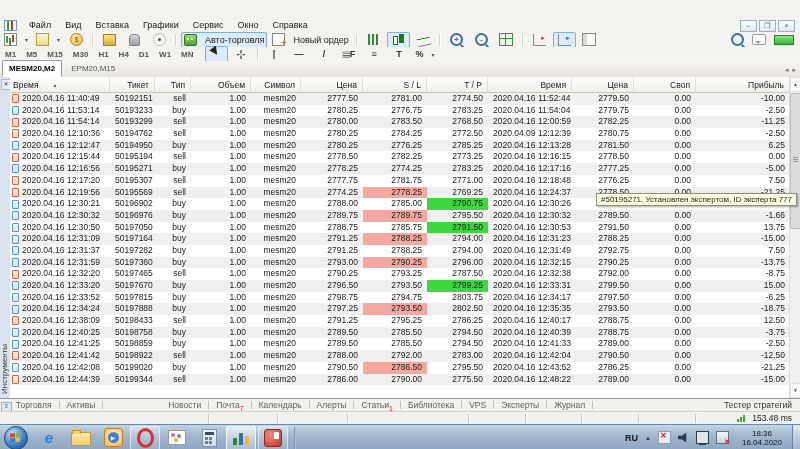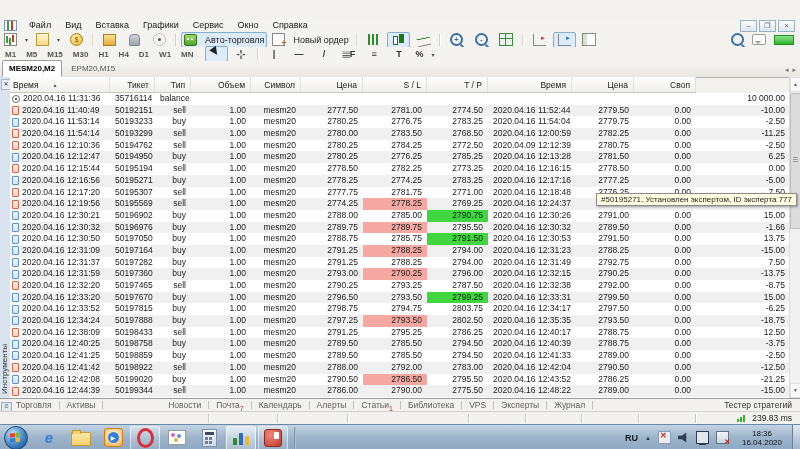--- a/index.html
+++ b/index.html
@@ -334,40 +334,24 @@
   <div class="hcell">Тикет</div>
   <div class="hcell">Тип</div>
   <div class="hcell">Объем</div>
   <div class="hcell">Символ</div>
   <div class="hcell">Цена</div>
   <div class="hcell">S / L</div>
   <div class="hcell">T / P</div>
   <div class="hcell">Время</div>
   <div class="hcell">Цена</div>
   <div class="hcell">Своп</div>
+  <div class="hcell">Прибыль</div>
 </div>
 
 <div class="rows">
-    <div class="row">
-      <div class="c c-time">
-        <span class="ri balance"></span>
-        <span>2020.04.16 11:31:36</span>
-      </div>
-      <div class="c c-ticket">35716114</div>
-      <div class="c c-type">balance</div>
-      <div class="c c-volume"></div>
-      <div class="c c-symbol"></div>
-      <div class="c c-price"></div>
-      <div class="c c-sl"></div>
-      <div class="c c-tp"></div>
-      <div class="c c-ctime"></div>
-      <div class="c c-cprice"></div>
-      <div class="c c-swap"></div>
-      <div class="c c-profit">10 000.00</div>
-    </div>
     <div class="row alt">
       <div class="c c-time">
         <span class="ri sell"></span>
         <span>2020.04.16 11:40:49</span>
       </div>
       <div class="c c-ticket">50192151</div>
       <div class="c c-type">sell</div>
       <div class="c c-volume">1.00</div>
       <div class="c c-symbol">mesm20</div>
       <div class="c c-price">2777.50</div>
@@ -822,21 +806,21 @@
   <span class="ssep" style="left:581px;"></span>
   <span class="ssep" style="left:638px;"></span>
   <span class="ssep" style="left:695px;"></span>
   <span class="sprofile">Default</span>
   <span class="slatency">
     <span class="sigbars">
         <i style="height:3px;"></i>
         <i style="height:5px;"></i>
         <i style="height:7px;"></i>
       </span>
-    <span>239.83 ms</span>
+    <span>153.48 ms</span>
   </span>
 </div>
 
 <div class="taskbar">
   <span class="orb">
     <span class="orbflag">
       <i style="background:#e0452f;"></i>
         <i style="background:#7db834;"></i>
         <i style="background:#2f7fd4;"></i>
         <i style="background:#f0b73a;"></i>

